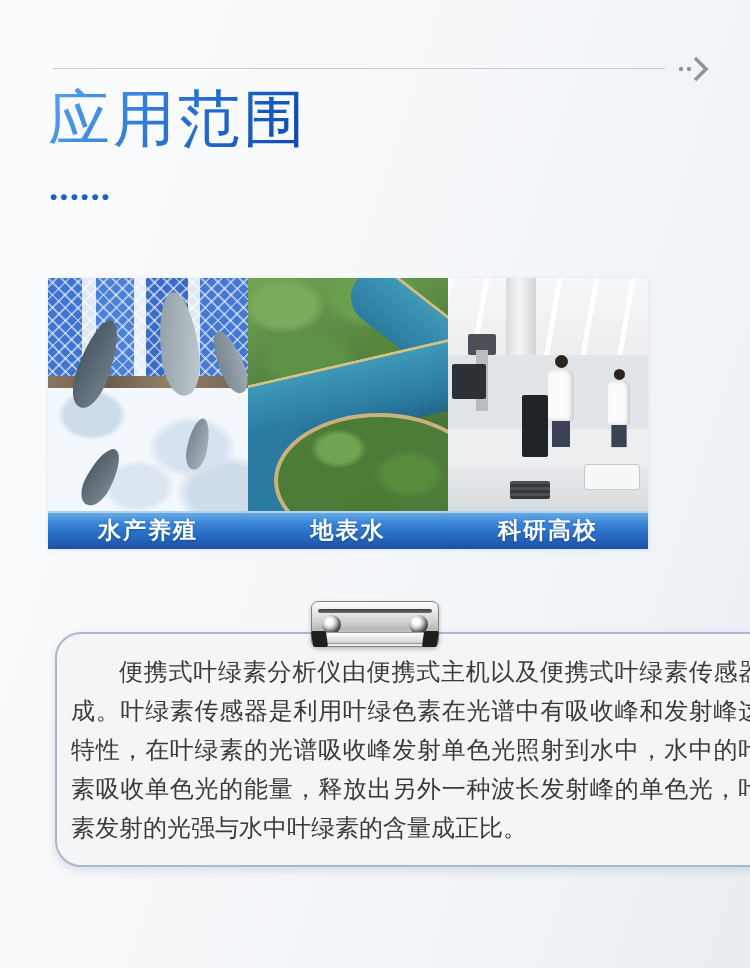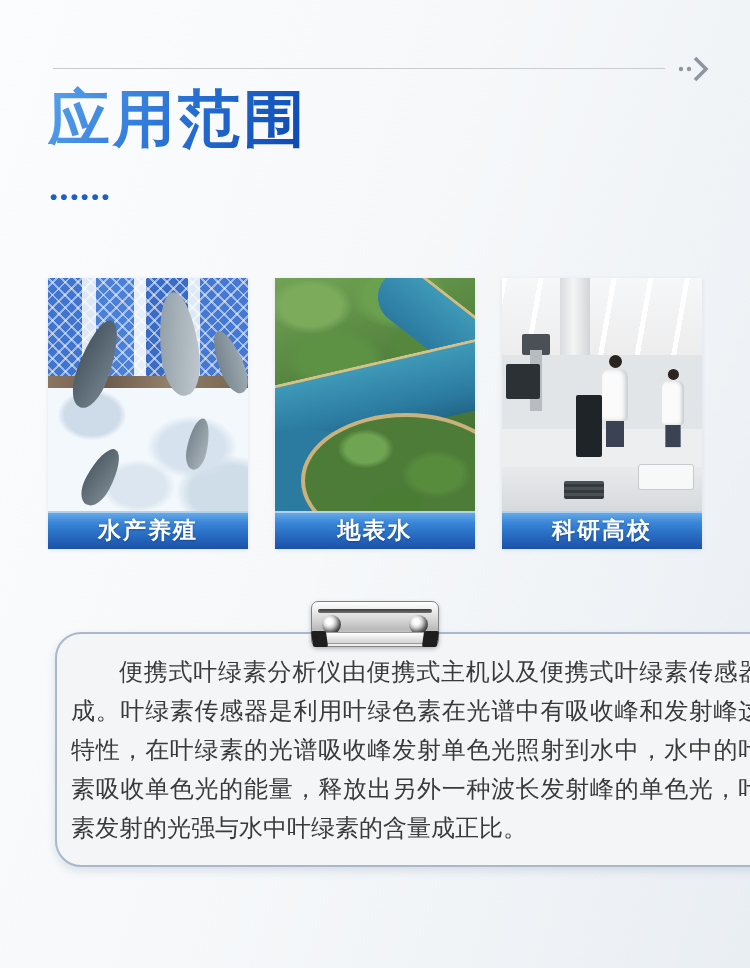--- a/index.html
+++ b/index.html
@@ -11,34 +11,34 @@
     background:linear-gradient(108deg,#fbfcfd 0%,#f6f8fa 45%,#f1f4f7 70%,#e9eef3 100%);
   }
 
   
   .divider { position:absolute; left:53px; top:68px; width:612px; height:1px; background:#c8ccd1; }
   .arrow-icon { position:absolute; left:676px; top:53px; width:38px; height:32px; }
 
   .page-title {
     position:absolute; left:48px; top:84px;
     font-family:"Liberation Serif","DejaVu Serif",serif;
-    font-size:62px; font-weight:700; letter-spacing:3px; line-height:1.15;
+    font-size:62px; font-weight:400; letter-spacing:3px; line-height:1.15;
     color:#1a5ec2;
   }
   @supports ((-webkit-background-clip:text) or (background-clip:text)) {
     .page-title {
       background:linear-gradient(118deg,#58a2ec 0%,#2a73d6 48%,#0b46b0 100%);
       -webkit-background-clip:text; background-clip:text;
       color:transparent; -webkit-text-fill-color:transparent;
     }
   }
   .title-dots { position:absolute; left:50px; top:185px; font-size:21px; letter-spacing:3px; color:#1c60c6; font-weight:700; }
 
   
-  .gallery { position:absolute; left:48px; top:278px; width:656px; display:flex; gap:27px; }
+  .gallery { position:absolute; left:48px; top:278px; width:656px; display:flex; }
   .card { width:200px; height:271px; background:#fff; display:flex; flex-direction:column;
           box-shadow:0 1px 4px rgba(120,140,165,.18); }
   .photo { position:relative; width:200px; height:233px; overflow:hidden; }
   .caption {
     height:38px; display:flex; align-items:center; justify-content:center;
     background:linear-gradient(180deg,#6fb0e8 0%,#3c87d9 30%,#2b73c8 55%,#1b51a8 100%);
     box-shadow:inset 0 2px 0 rgba(255,255,255,.45);
     color:#ffffff; font-family:"Liberation Serif","DejaVu Serif",serif;
     font-size:23px; font-weight:700; letter-spacing:2px;
     text-shadow:0 1px 2px rgba(0,40,90,.45);

